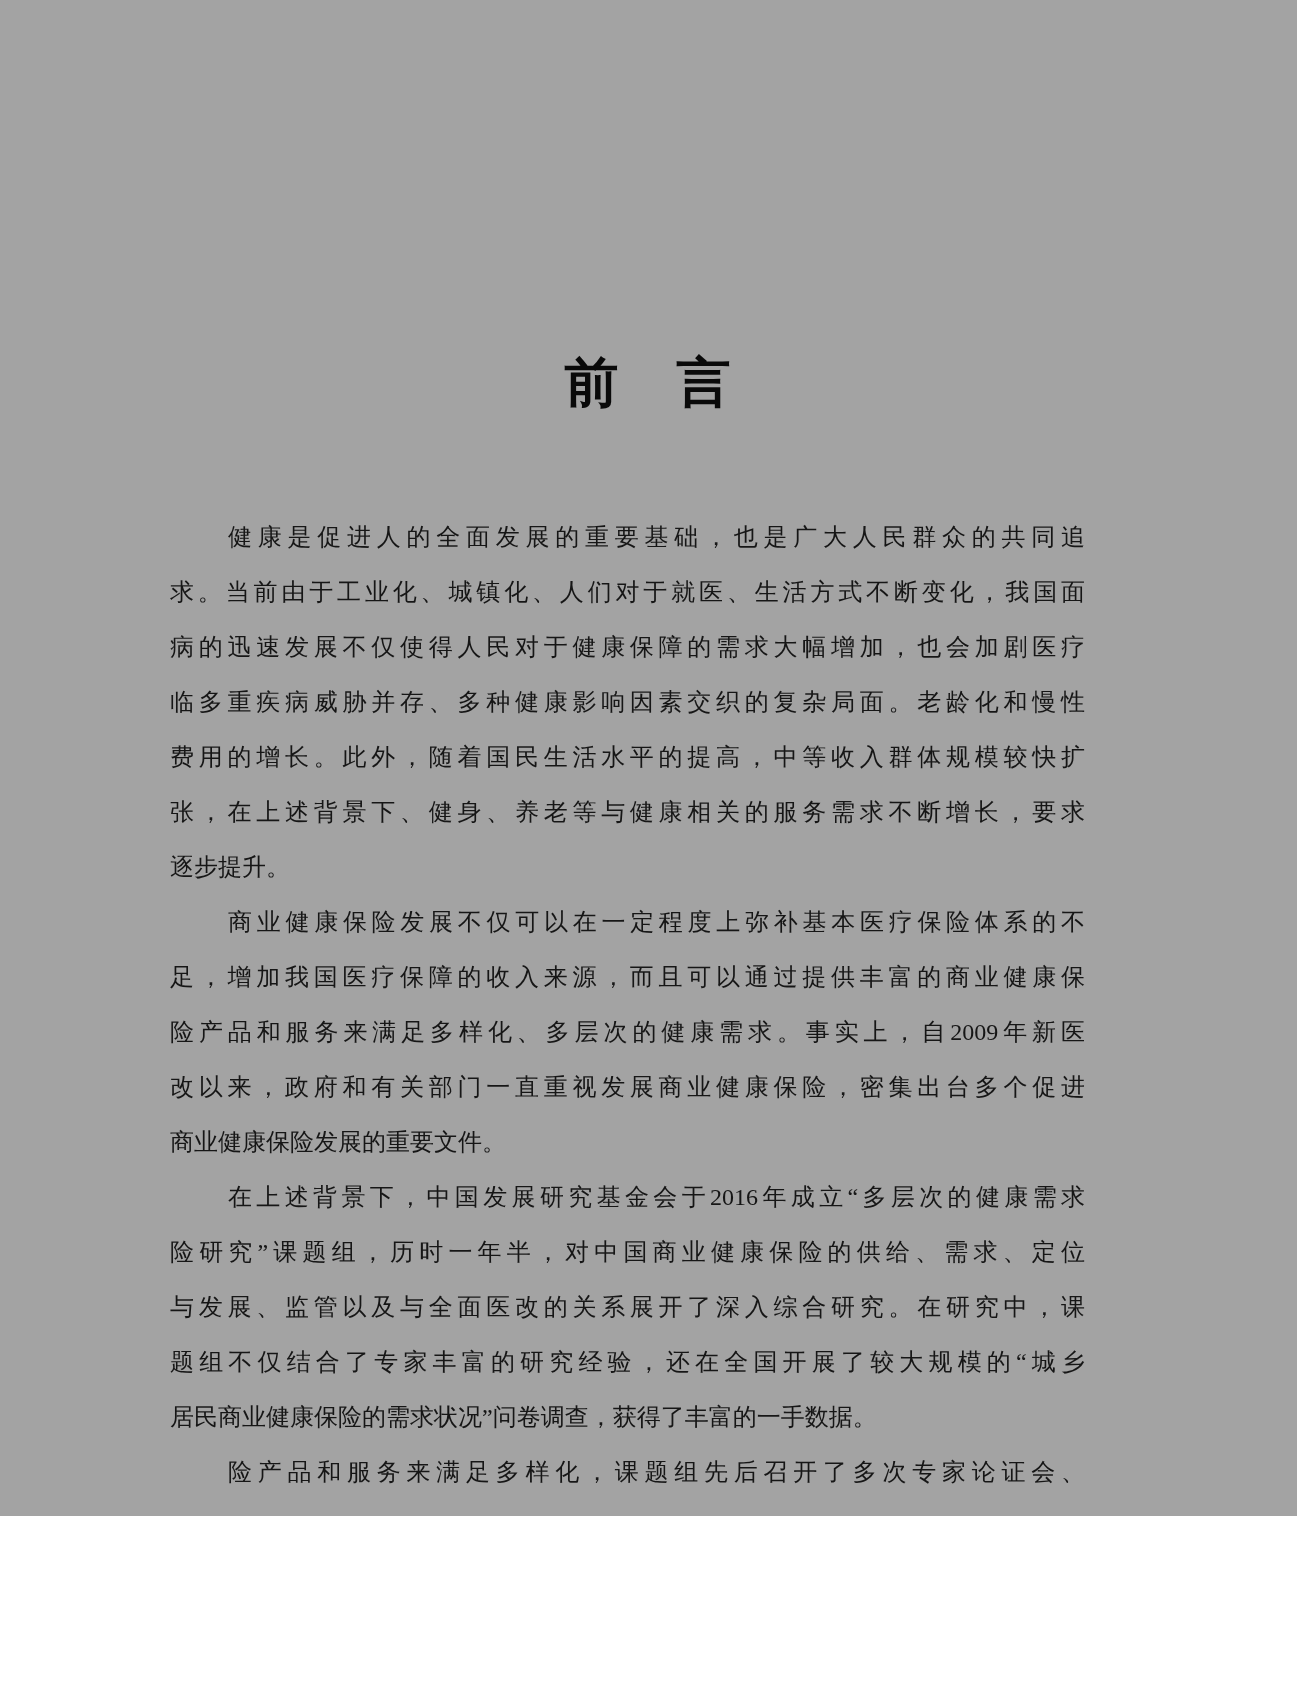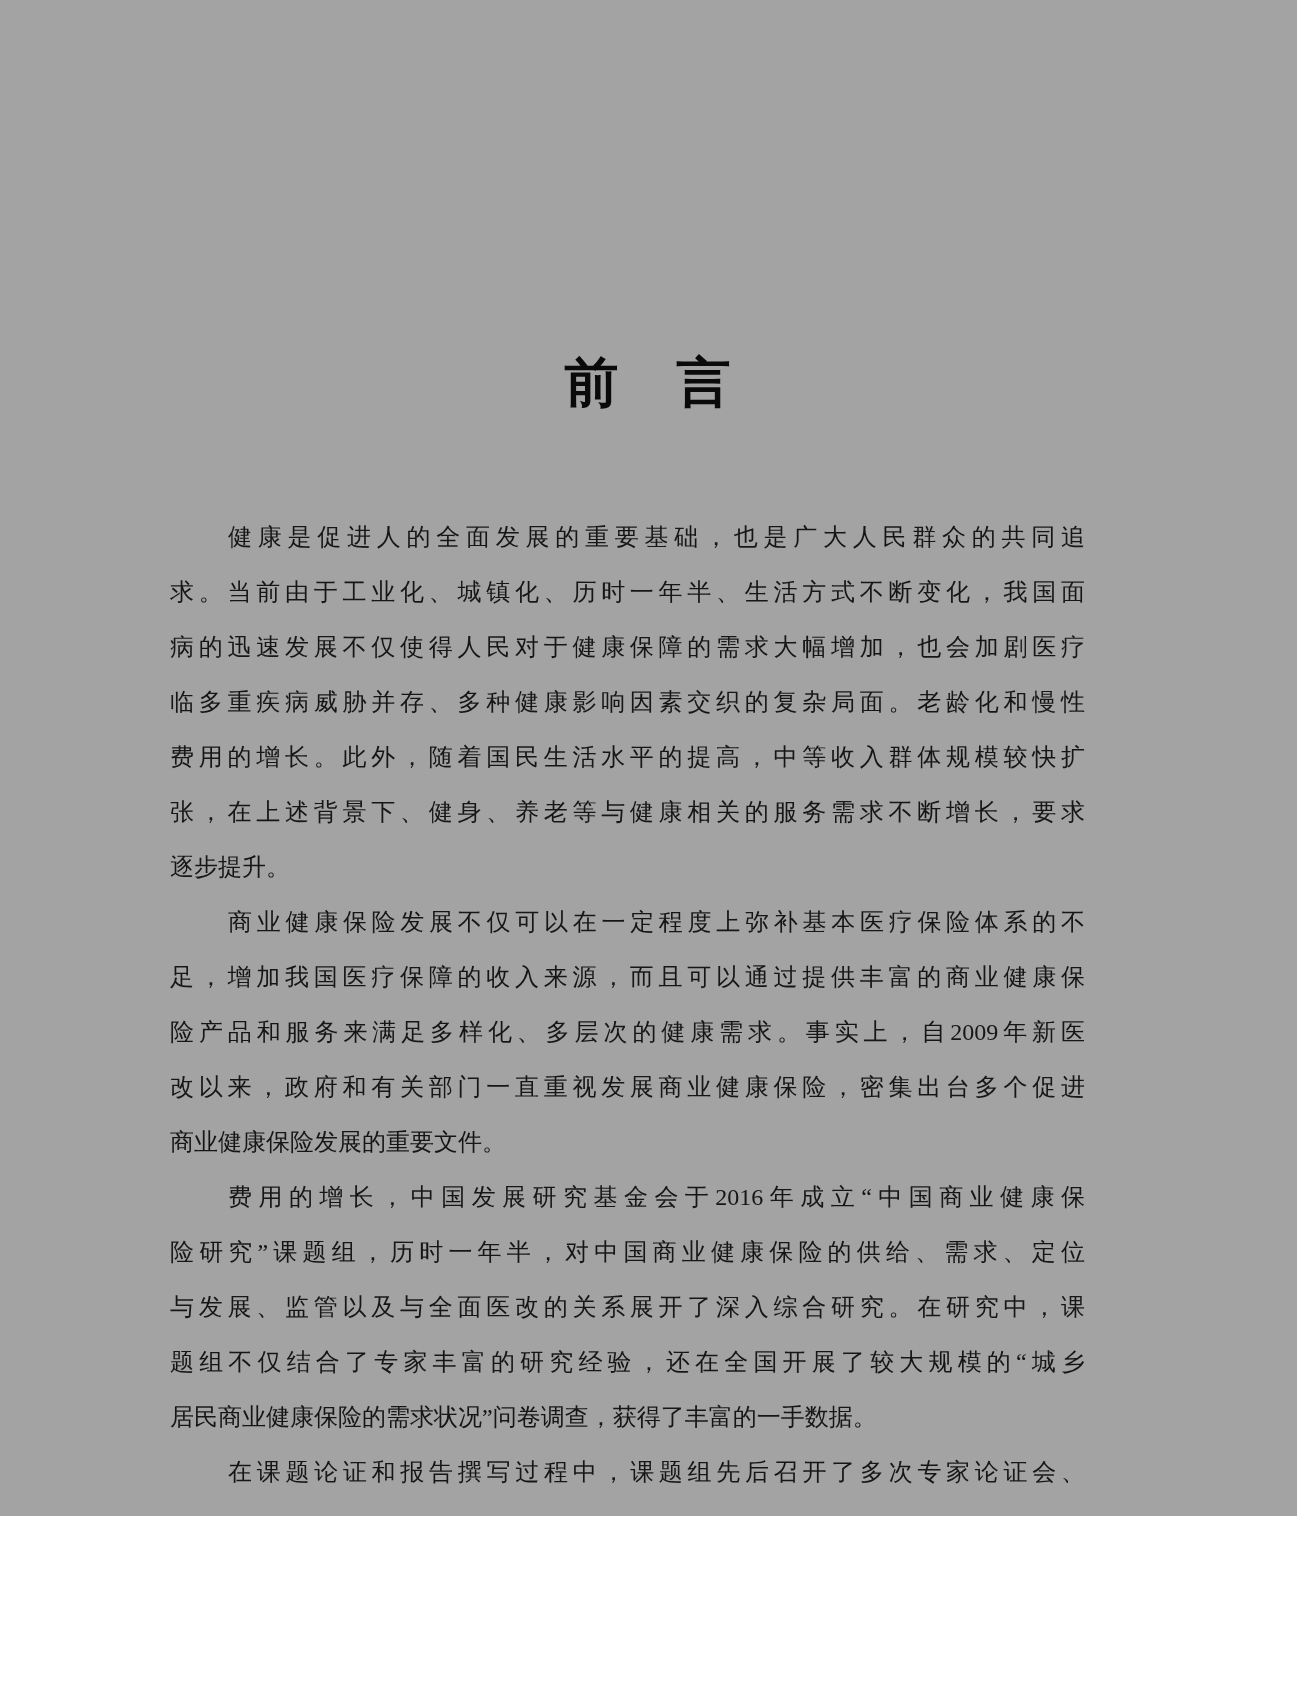--- a/index.html
+++ b/index.html
@@ -66,45 +66,45 @@
 <body>
 
 <div class="page">
 
   <h1 class="doc-title">前　言</h1>
 
   <div class="body-text">
 
     <div class="paragraph">
       <div class="line para-start">健康是促进人的全面发展的重要基础，也是广大人民群众的共同追</div>
-      <div class="line">求。当前由于工业化、城镇化、历时一年半、生活方式不断变化，我国面</div>
+      <div class="line">求。当前由于工业化、城镇化、人们对于就医、生活方式不断变化，我国面</div>
       <div class="line">病的迅速发展不仅使得人民对于健康保障的需求大幅增加，也会加剧医疗</div>
       <div class="line">临多重疾病威胁并存、多种健康影响因素交织的复杂局面。老龄化和慢性</div>
       <div class="line">费用的增长。此外，随着国民生活水平的提高，中等收入群体规模较快扩</div>
       <div class="line">张，在上述背景下、健身、养老等与健康相关的服务需求不断增长，要求</div>
       <div class="line para-end">逐步提升。</div>
     </div>
 
     <div class="paragraph">
       <div class="line para-start">商业健康保险发展不仅可以在一定程度上弥补基本医疗保险体系的不</div>
       <div class="line">足，增加我国医疗保障的收入来源，而且可以通过提供丰富的商业健康保</div>
       <div class="line">险产品和服务来满足多样化、多层次的健康需求。事实上，自2009年新医</div>
       <div class="line">改以来，政府和有关部门一直重视发展商业健康保险，密集出台多个促进</div>
       <div class="line para-end">商业健康保险发展的重要文件。</div>
     </div>
 
     <div class="paragraph">
-      <div class="line para-start">费用的增长，中国发展研究基金会于2016年成立“中国商业健康保</div>
+      <div class="line para-start">在上述背景下，中国发展研究基金会于2016年成立“多层次的健康需求</div>
       <div class="line">险研究”课题组，历时一年半，对中国商业健康保险的供给、需求、定位</div>
       <div class="line">与发展、监管以及与全面医改的关系展开了深入综合研究。在研究中，课</div>
       <div class="line">题组不仅结合了专家丰富的研究经验，还在全国开展了较大规模的“城乡</div>
       <div class="line para-end">居民商业健康保险的需求状况”问卷调查，获得了丰富的一手数据。</div>
     </div>
 
     <div class="paragraph">
-      <div class="line para-start">在课题论证和报告撰写过程中，课题组先后召开了多次专家论证会、</div>
+      <div class="line para-start">险产品和服务来满足多样化，课题组先后召开了多次专家论证会、</div>
     </div>
 
   </div>
 
   <div class="page-number">i</div>
 
 </div>
 
 </body></html>

